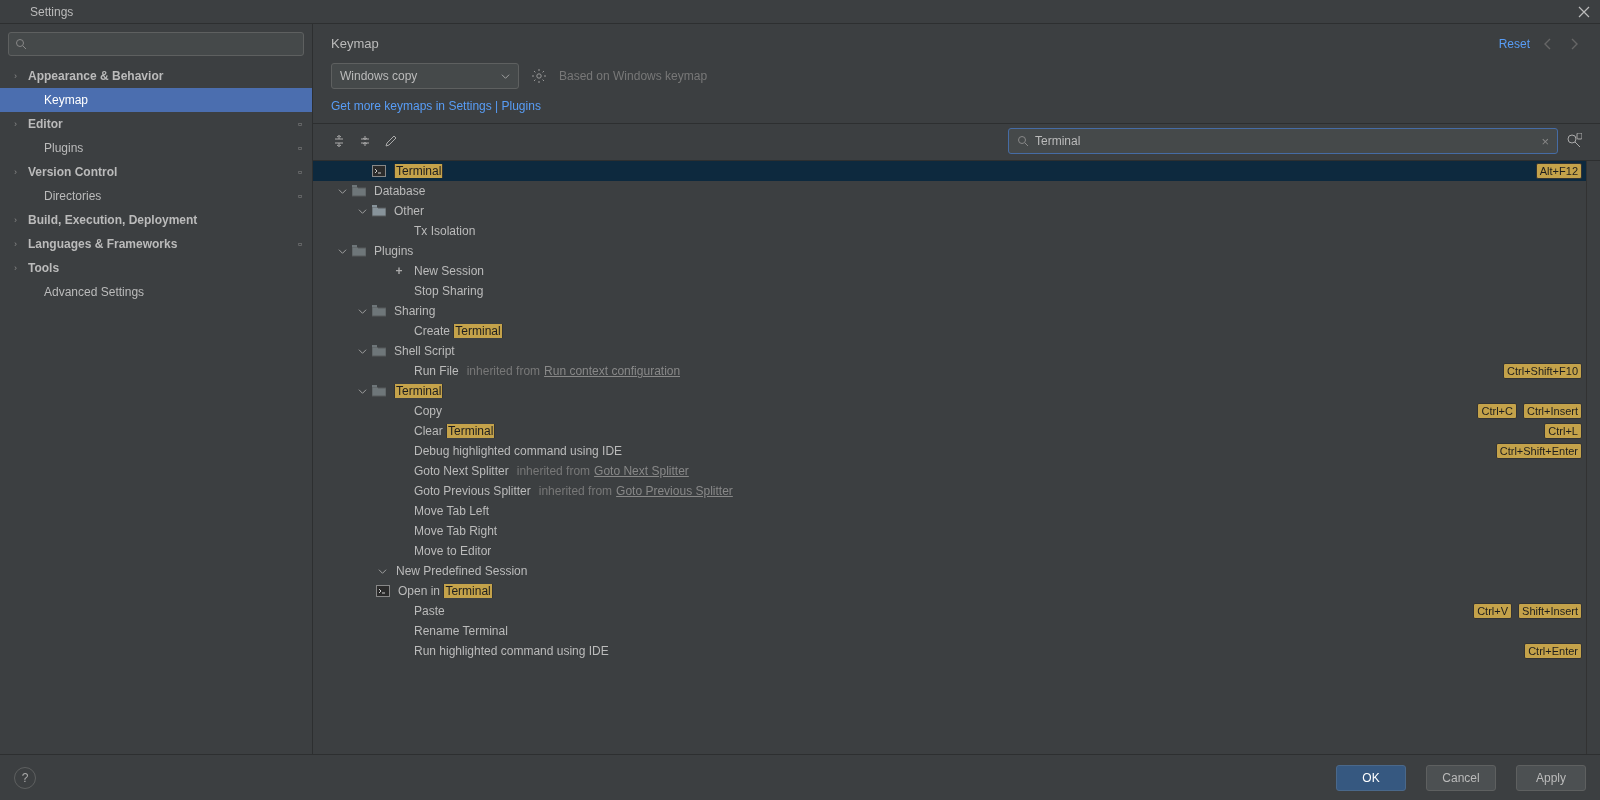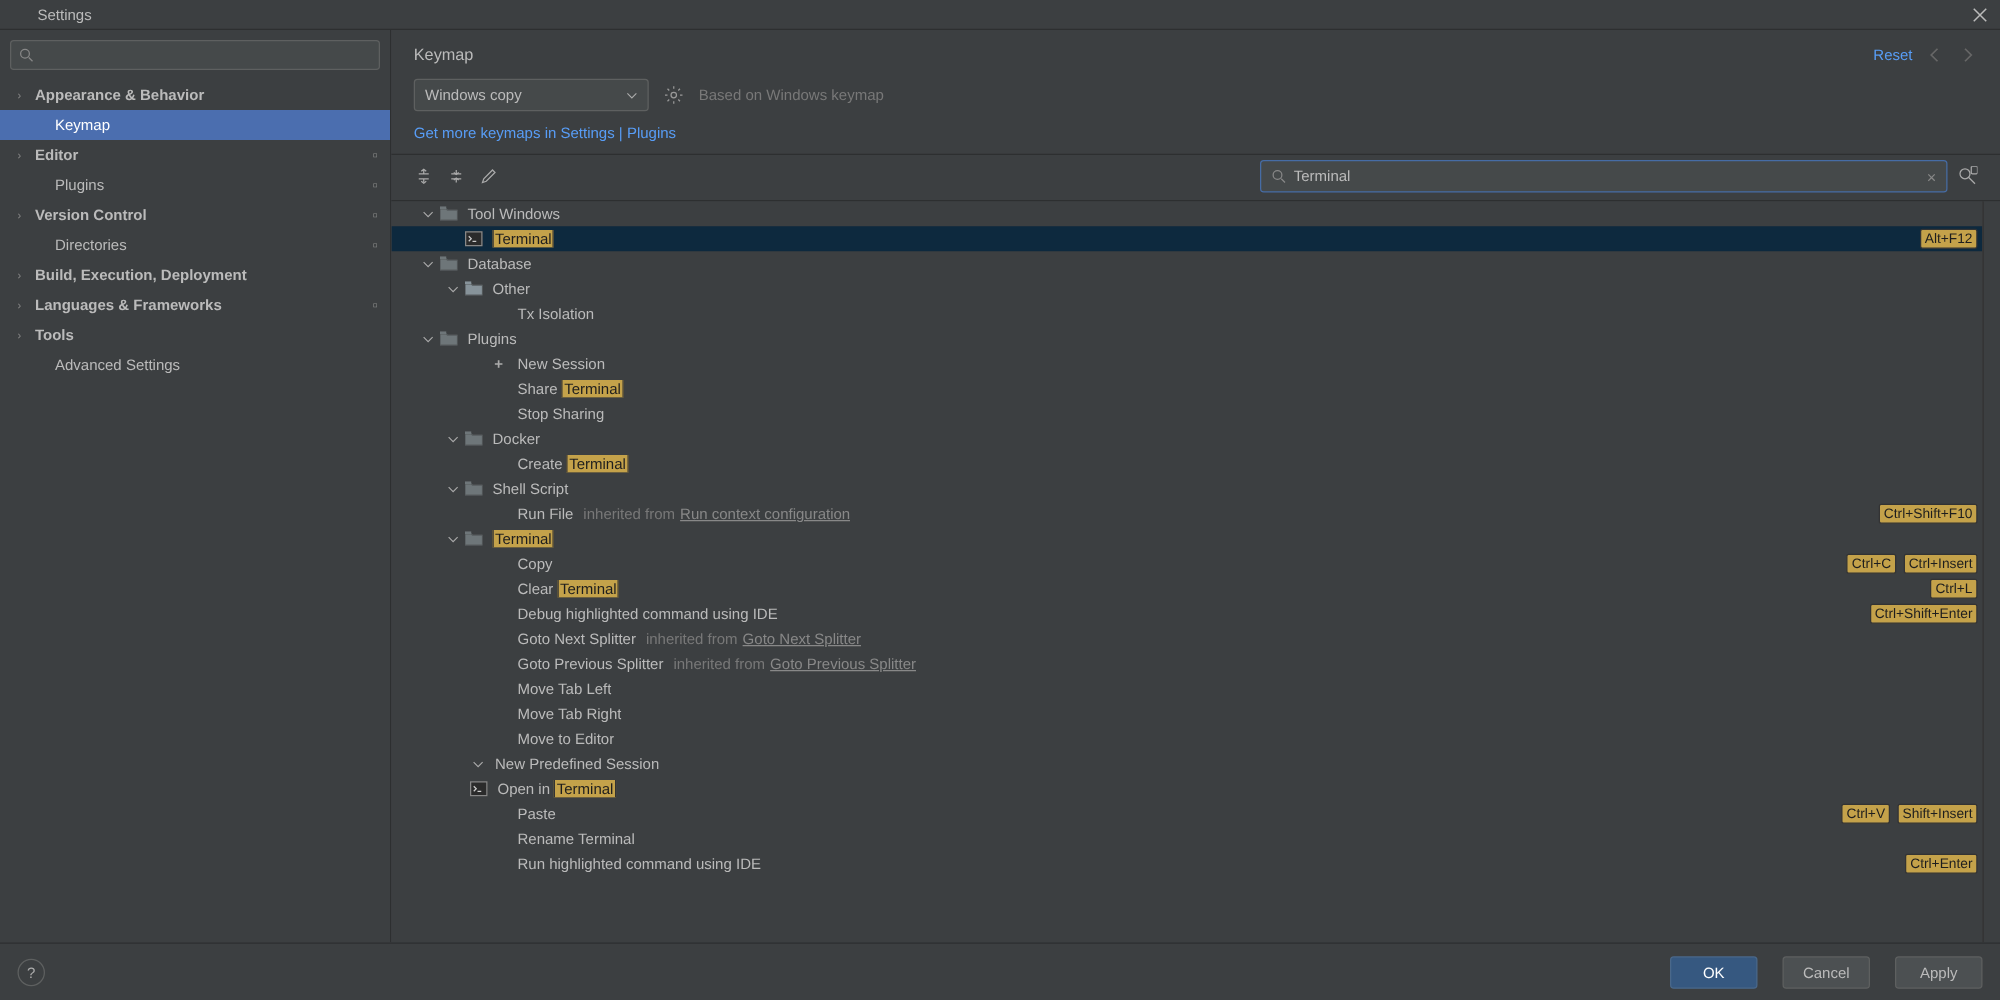--- a/index.html
+++ b/index.html
@@ -471,141 +471,118 @@
               <circle cx="6" cy="6" r="4" stroke="#aaa" fill="none"></circle>
               <path d="M9 9 L14 14" stroke="#aaa"></path>
               <rect x="11" y="0" width="5" height="6" rx="1" fill="#3c3f41" stroke="#aaa"></rect>
             </svg>
         </span>
       </div>
     </div>
 
     <div style="display:flex; flex:1; overflow:hidden;">
       <div class="action-tree" id="action-tree">
+          <div class="action-row selected">
+            <div class="row-left" style="padding-left: 45px;">
+              <span class="tree-arrow"></span>
+              <span class="term-icon">
+                <svg width="8" height="6" viewBox="0 0 8 6">
+                  <path d="M1 1 L3 3 L1 5" stroke="#ccc" fill="none" stroke-width="1"></path>
+                  <path d="M4 5 H7" stroke="#ccc"></path>
+                </svg>
+              </span>
+              <span class="row-text" style="margin-left: 4px;"><span class="hl">Terminal</span></span>
+            </div>
+            <div class="row-right">
+              <span class="shortcut-badge">Alt+F12</span>
+            </div>
+          </div>
           <div class="action-row">
             <div class="row-left" style="padding-left: 25px;">
               <span class="tree-arrow">
                 <svg width="9" height="9" viewBox="0 0 10 10">
                   <path d="M1 3 L5 7 L9 3" stroke="#aaa" fill="none"></path>
                 </svg>
               </span>
               <span class="folder-icon">
                 <svg viewBox="0 0 14 12">
                   <path d="M0 2 h5 l1 1 h8 v8 h-14 z" fill="#6e7679" stroke="#565b5d"></path>
                   <rect x="0" y="0" width="5" height="2.2" fill="#6e7679"></rect>
                 </svg>
               </span>
-              <span class="row-text" style="margin-left: 4px;">Tool Windows</span>
-            </div>
-          </div>
-          <div class="action-row selected">
+              <span class="row-text" style="margin-left: 4px;">Database</span>
+            </div>
+          </div>
+          <div class="action-row">
             <div class="row-left" style="padding-left: 45px;">
-              <span class="tree-arrow"></span>
-              <span class="term-icon">
-                <svg width="8" height="6" viewBox="0 0 8 6">
-                  <path d="M1 1 L3 3 L1 5" stroke="#ccc" fill="none" stroke-width="1"></path>
-                  <path d="M4 5 H7" stroke="#ccc"></path>
-                </svg>
-              </span>
-              <span class="row-text" style="margin-left: 4px;"><span class="hl">Terminal</span></span>
-            </div>
-            <div class="row-right">
-              <span class="shortcut-badge">Alt+F12</span>
+              <span class="tree-arrow">
+                <svg width="9" height="9" viewBox="0 0 10 10">
+                  <path d="M1 3 L5 7 L9 3" stroke="#aaa" fill="none"></path>
+                </svg>
+              </span>
+              <span class="folder-icon">
+                <svg viewBox="0 0 14 12">
+                  <path d="M0 2 h5 l1 1 h8 v8 h-14 z" fill="#87939A" stroke="#565b5d"></path>
+                  <rect x="0" y="0" width="5" height="2.2" fill="#87939A"></rect>
+                </svg>
+              </span>
+              <span class="row-text" style="margin-left: 4px;">Other</span>
+            </div>
+          </div>
+          <div class="action-row">
+            <div class="row-left" style="padding-left: 65px; text-align: right;">
+              <span class="tree-arrow"></span>
+              <span style="width: 14px;"></span>
+              <span class="row-text" style="margin-left: 4px;">Tx Isolation</span>
             </div>
           </div>
           <div class="action-row">
             <div class="row-left" style="padding-left: 25px;">
               <span class="tree-arrow">
                 <svg width="9" height="9" viewBox="0 0 10 10">
                   <path d="M1 3 L5 7 L9 3" stroke="#aaa" fill="none"></path>
                 </svg>
               </span>
               <span class="folder-icon">
                 <svg viewBox="0 0 14 12">
                   <path d="M0 2 h5 l1 1 h8 v8 h-14 z" fill="#6e7679" stroke="#565b5d"></path>
                   <rect x="0" y="0" width="5" height="2.2" fill="#6e7679"></rect>
                 </svg>
               </span>
-              <span class="row-text" style="margin-left: 4px;">Database</span>
+              <span class="row-text" style="margin-left: 4px;">Plugins</span>
+            </div>
+          </div>
+          <div class="action-row">
+            <div class="row-left" style="padding-left: 65px;">
+              <span class="tree-arrow"></span>
+              <span class="plus-icon">+</span>
+              <span class="row-text" style="margin-left: 4px;">New Session</span>
+            </div>
+          </div>
+          <div class="action-row">
+            <div class="row-left" style="padding-left: 65px;">
+              <span class="tree-arrow"></span>
+              <span style="width: 14px;"></span>
+              <span class="row-text" style="margin-left: 4px;">Stop Sharing</span>
             </div>
           </div>
           <div class="action-row">
             <div class="row-left" style="padding-left: 45px;">
               <span class="tree-arrow">
                 <svg width="9" height="9" viewBox="0 0 10 10">
                   <path d="M1 3 L5 7 L9 3" stroke="#aaa" fill="none"></path>
                 </svg>
               </span>
               <span class="folder-icon">
                 <svg viewBox="0 0 14 12">
-                  <path d="M0 2 h5 l1 1 h8 v8 h-14 z" fill="#87939A" stroke="#565b5d"></path>
-                  <rect x="0" y="0" width="5" height="2.2" fill="#87939A"></rect>
-                </svg>
-              </span>
-              <span class="row-text" style="margin-left: 4px;">Other</span>
-            </div>
-          </div>
-          <div class="action-row">
-            <div class="row-left" style="padding-left: 65px; text-align: right;">
-              <span class="tree-arrow"></span>
-              <span style="width: 14px;"></span>
-              <span class="row-text" style="margin-left: 4px;">Tx Isolation</span>
-            </div>
-          </div>
-          <div class="action-row">
-            <div class="row-left" style="padding-left: 25px;">
-              <span class="tree-arrow">
-                <svg width="9" height="9" viewBox="0 0 10 10">
-                  <path d="M1 3 L5 7 L9 3" stroke="#aaa" fill="none"></path>
-                </svg>
-              </span>
-              <span class="folder-icon">
-                <svg viewBox="0 0 14 12">
                   <path d="M0 2 h5 l1 1 h8 v8 h-14 z" fill="#6e7679" stroke="#565b5d"></path>
                   <rect x="0" y="0" width="5" height="2.2" fill="#6e7679"></rect>
                 </svg>
               </span>
-              <span class="row-text" style="margin-left: 4px;">Plugins</span>
-            </div>
-          </div>
-          <div class="action-row">
-            <div class="row-left" style="padding-left: 65px;">
-              <span class="tree-arrow"></span>
-              <span class="plus-icon">+</span>
-              <span class="row-text" style="margin-left: 4px;">New Session</span>
-            </div>
-          </div>
-          <div class="action-row">
-            <div class="row-left" style="padding-left: 65px;">
-              <span class="tree-arrow"></span>
-              <span style="width: 14px;"></span>
-              <span class="row-text" style="margin-left: 4px;">Share <span class="hl">Terminal</span></span>
-            </div>
-          </div>
-          <div class="action-row">
-            <div class="row-left" style="padding-left: 65px;">
-              <span class="tree-arrow"></span>
-              <span style="width: 14px;"></span>
-              <span class="row-text" style="margin-left: 4px;">Stop Sharing</span>
-            </div>
-          </div>
-          <div class="action-row">
-            <div class="row-left" style="padding-left: 45px;">
-              <span class="tree-arrow">
-                <svg width="9" height="9" viewBox="0 0 10 10">
-                  <path d="M1 3 L5 7 L9 3" stroke="#aaa" fill="none"></path>
-                </svg>
-              </span>
-              <span class="folder-icon">
-                <svg viewBox="0 0 14 12">
-                  <path d="M0 2 h5 l1 1 h8 v8 h-14 z" fill="#6e7679" stroke="#565b5d"></path>
-                  <rect x="0" y="0" width="5" height="2.2" fill="#6e7679"></rect>
-                </svg>
-              </span>
-              <span class="row-text" style="margin-left: 4px;">Docker</span>
+              <span class="row-text" style="margin-left: 4px;">Sharing</span>
             </div>
           </div>
           <div class="action-row">
             <div class="row-left" style="padding-left: 65px;">
               <span class="tree-arrow"></span>
               <span style="width: 14px;"></span>
               <span class="row-text" style="margin-left: 4px;">Create <span class="hl">Terminal</span></span>
             </div>
           </div>
           <div class="action-row">

